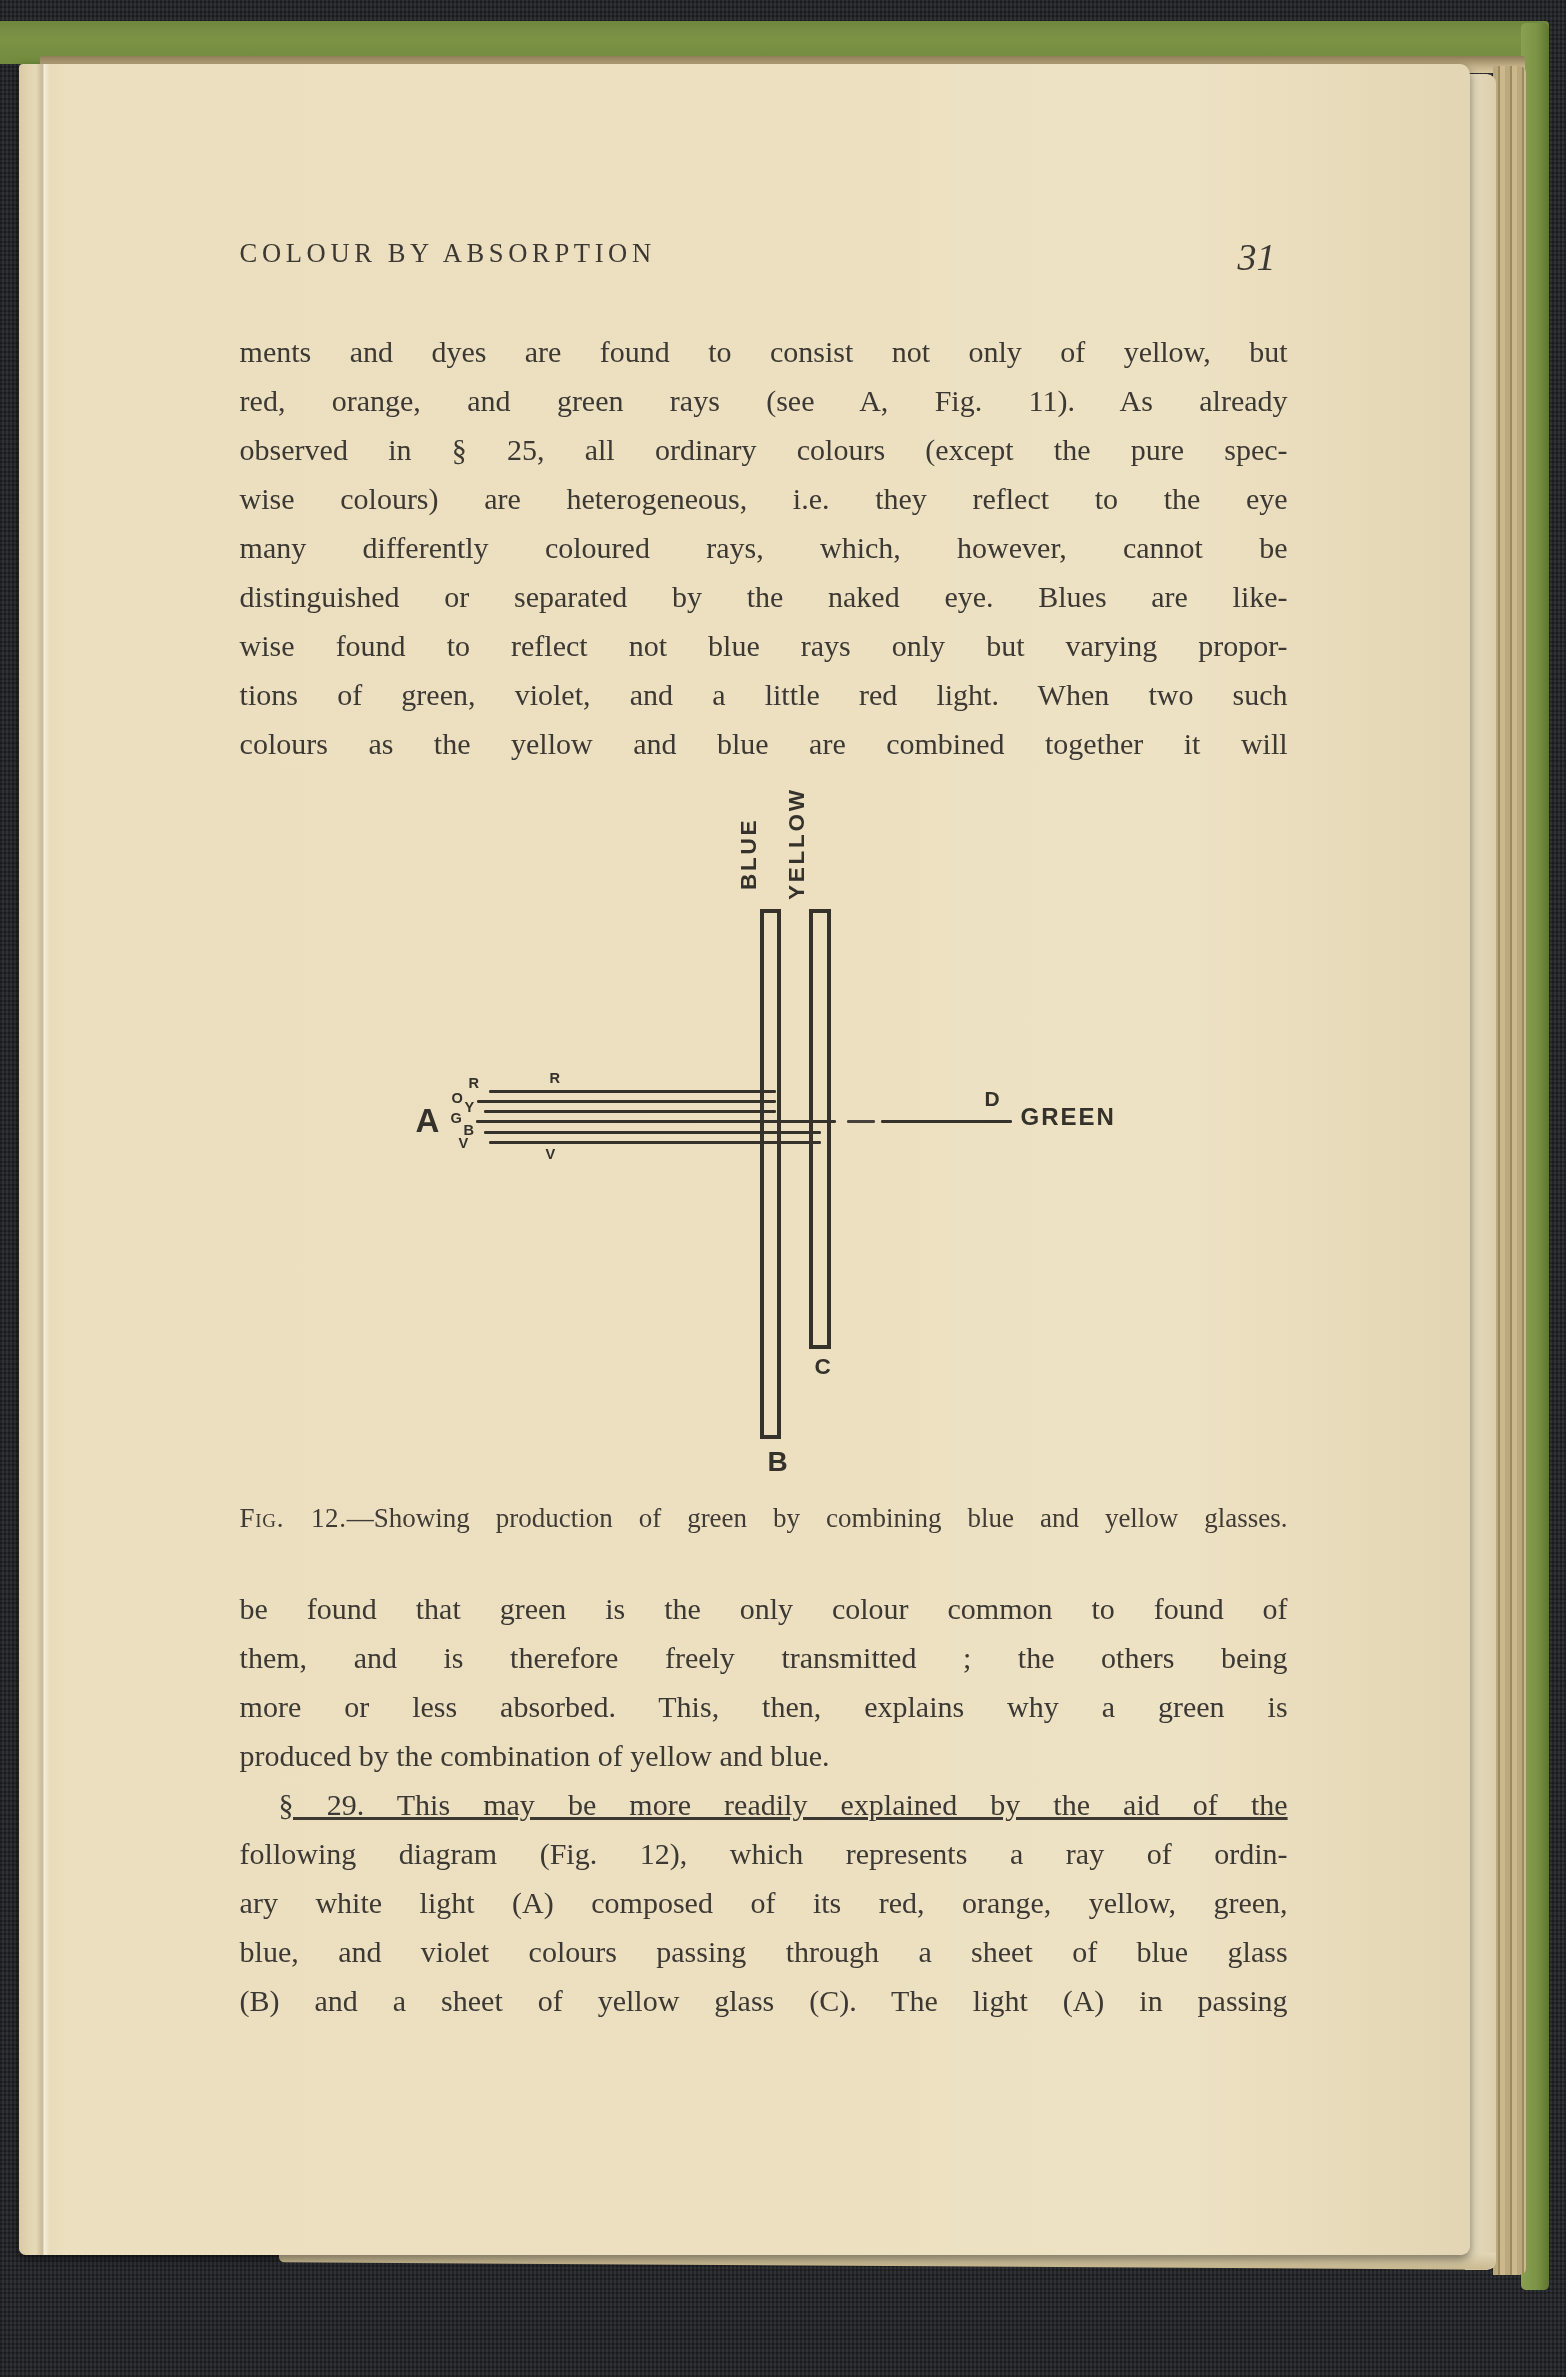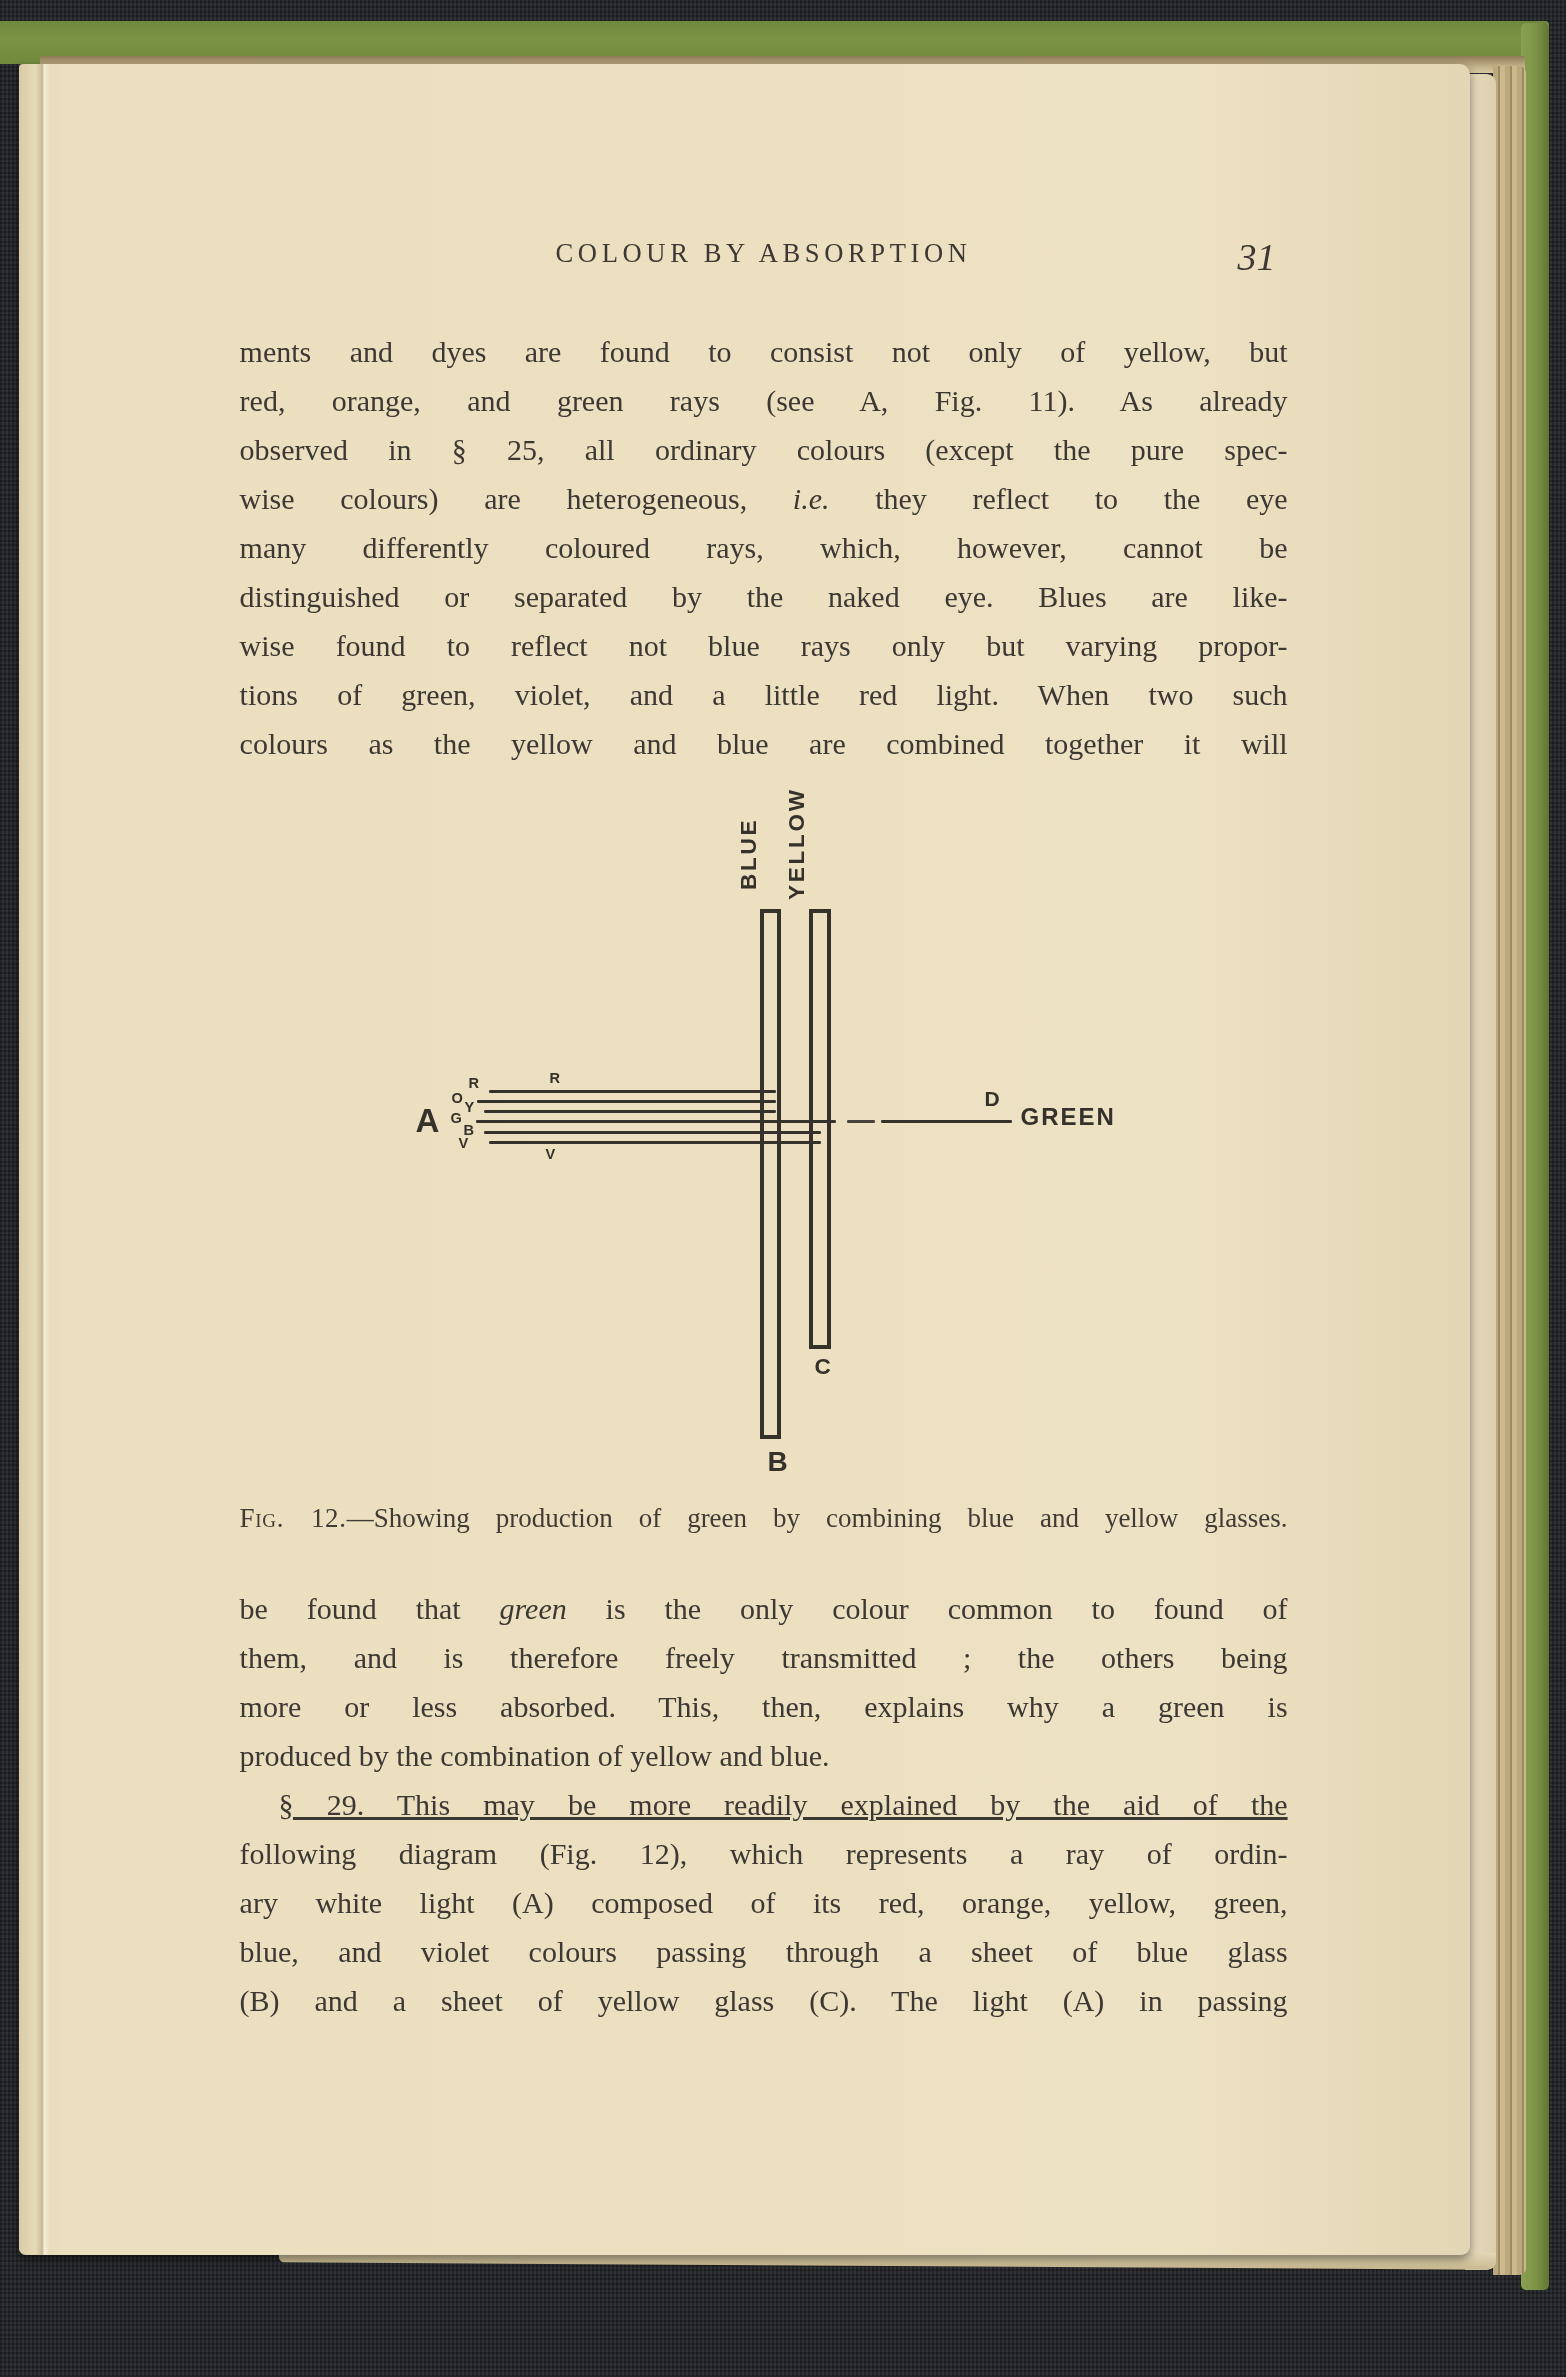--- a/index.html
+++ b/index.html
@@ -29,31 +29,31 @@
   .page{left:18.6px;top:64px;width:1451px;height:2191px;
      background:linear-gradient(90deg,#d9cba5 0,#e5d8b6 14.6px,#ebdfbf 46px,#ece0c1 55%,#eee2c4 80%,#e3d6b4 99%);
      border-radius:4px 10.6px 9.3px 6.6px;
      box-shadow:0 4px 9.3px rgba(0,0,0,.45);
      color:#3c3833;}
   .crease{left:17.3px;top:0;width:14.6px;height:2191px;
      background:linear-gradient(90deg,rgba(120,100,60,0) 0,rgba(120,100,60,.28) 45%,rgba(255,255,250,.5) 60%,rgba(120,100,60,0) 100%);}
 
   
   .header-row{left:221px;top:174px;width:1048px;height:40px;}
-  .running-title{position:absolute;left:0;right:0;text-align:center;font-size:26.6px;letter-spacing:4.6px;white-space:nowrap;}
+  .running-title{position:absolute;left:0;right:0;font-size:26.6px;letter-spacing:4.6px;white-space:nowrap;}
   .page-number{position:absolute;right:12px;top:-2.7px;font-size:38px;font-style:italic;}
 
   
   .textblock{left:221px;width:1048px;font-size:30px;color:#3c3833;margin-top:27px;}
   .tb1{top:236px;}
   .tb2{top:1493px;}
   .line{height:49px;line-height:49px;text-align:justify;text-align-last:justify;white-space:nowrap;}
   .line.no-just{text-align-last:left;}
   .line.indent{padding-left:39px;text-decoration:underline;}
-  .ital{font-style:italic;}
+  .ital{}
 
   
   .caption{left:221px;top:1438px;width:1048px;font-size:27px;line-height:32px;text-align:justify;text-align-last:justify;color:#403b35;}
   .figno{font-variant:small-caps;letter-spacing:0.7px;}
 
   
   .fig-ink{color:#35312b;}
   .glass{border:4.6px solid #35312b;background:transparent;}
   .glass-blue{left:741px;top:845px;width:13.3px;height:522px;}
   .glass-yellow{left:790px;top:845px;width:14px;height:432px;}

